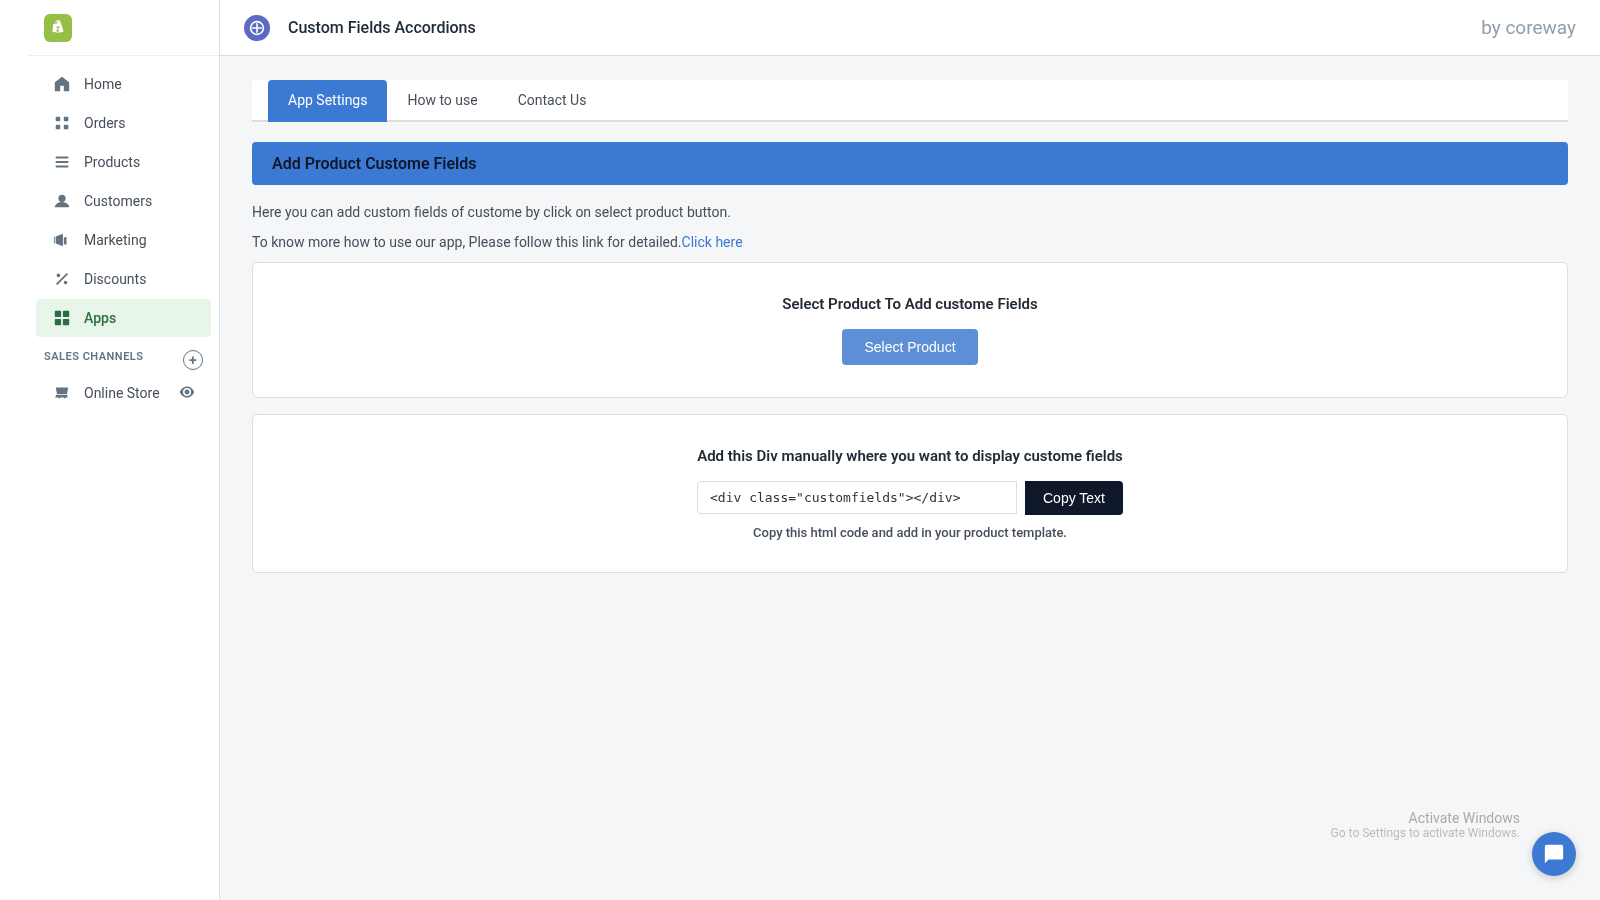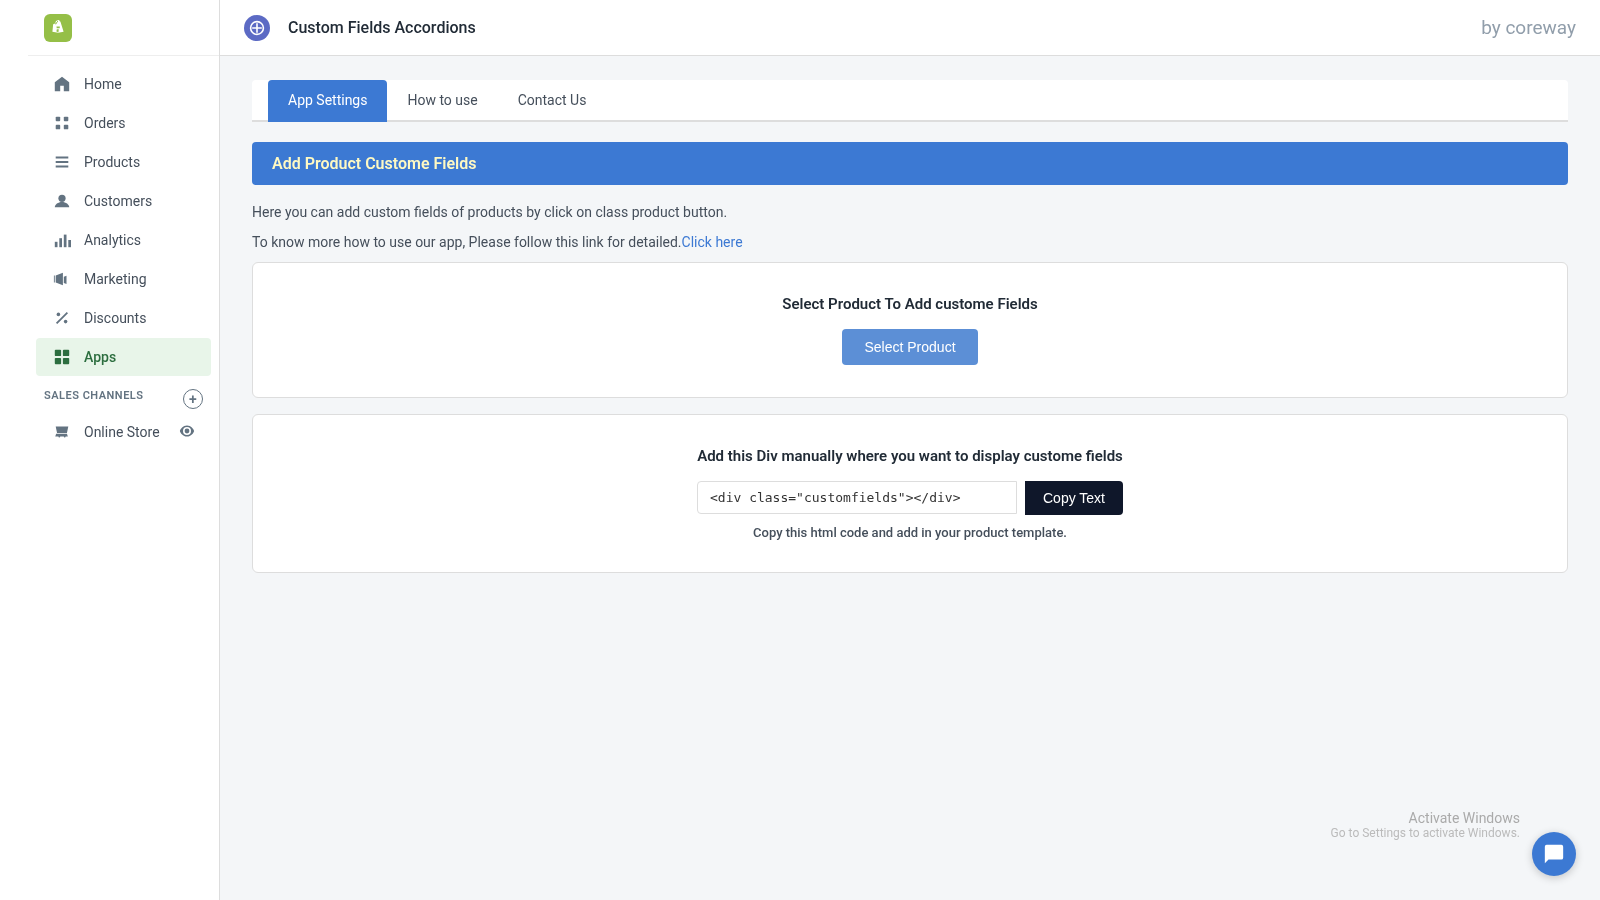--- a/index.html
+++ b/index.html
@@ -192,21 +192,21 @@
     .tab.active {
       background: #3c79d3;
       color: #fff;
       border-radius: 4px 4px 0 0;
       border-bottom: 2px solid #3c79d3;
     }
 
     
     .section-header {
       background: #3c79d3;
-      color: #fef9c3;
+      color: #0f172a;
       padding: 12px 20px;
       border-radius: 4px;
       font-size: 16px;
       font-weight: 600;
       margin-bottom: 16px;
     }
 
     
     .description {
       color: #454f5b;
@@ -379,31 +379,20 @@
     <div class="nav-item">
       <span class="nav-icon">
         <svg width="18" height="18" viewBox="0 0 20 20" fill="currentColor">
           <circle cx="10" cy="7" r="4"></circle>
           <path d="M2 17c0-3.3 3.6-6 8-6s8 2.7 8 6H2z"></path>
         </svg>
       </span>
       <span>Customers</span>
     </div>
 
-    <div class="nav-item">
-      <span class="nav-icon">
-        <svg width="18" height="18" viewBox="0 0 20 20" fill="currentColor">
-          <rect x="2" y="12" width="3" height="6"></rect>
-          <rect x="7" y="8" width="3" height="10"></rect>
-          <rect x="12" y="4" width="3" height="14"></rect>
-          <rect x="17" y="10" width="3" height="8"></rect>
-        </svg>
-      </span>
-      <span>Analytics</span>
-    </div>
 
     <div class="nav-item">
       <span class="nav-icon">
         <svg width="18" height="18" viewBox="0 0 20 20" fill="currentColor">
           <path d="M3 6l8-3v14L3 14V6zm9 1.5l3-1v9l-3-1v-7zM2 6H1v8h1V6z"></path>
         </svg>
       </span>
       <span>Marketing</span>
     </div>
 
@@ -478,21 +467,21 @@
       <div class="tab">
         <span>How to use</span>
       </div>
       <div class="tab">
         <span>Contact Us</span>
       </div>
     </div>
 
     <div class="section-header">Add Product Custome Fields</div>
 
-    <p class="description">Here you can add custom fields of products by click on class product button.</p>
+    <p class="description">Here you can add custom fields of custome by click on select product button.</p>
     <p class="description">
       <span>To know more how to use our app, Please follow this link for detailed.</span><a href="#">Click here</a>
     </p>
 
     <div class="card">
       <div class="card-title">Select Product To Add custome Fields</div>
       <button class="btn-primary">Select Product</button>
     </div>
 
     <div class="card">

